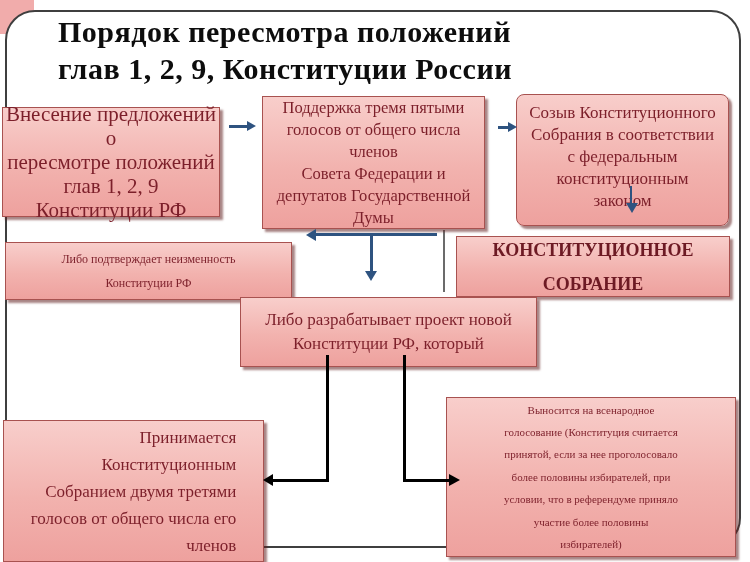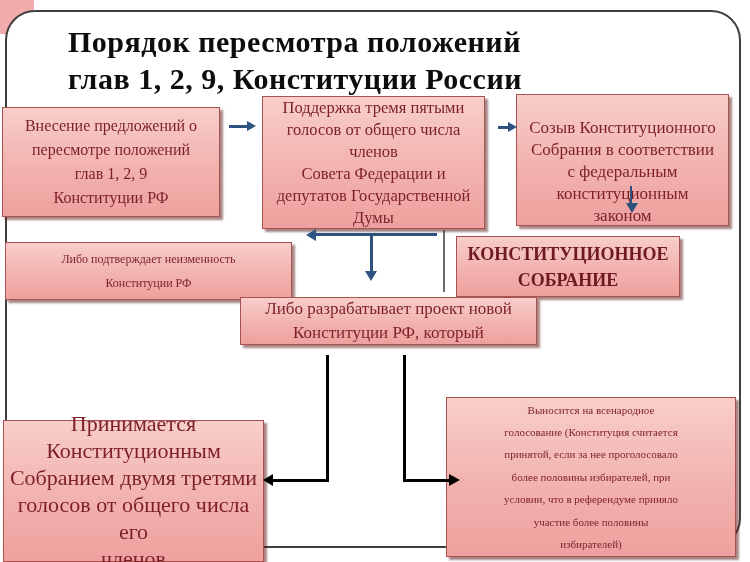--- a/index.html
+++ b/index.html
@@ -1,37 +1,37 @@
 <!DOCTYPE html>
 <html><head>
 <meta charset="utf-8">
 <style>
   html,body{margin:0;padding:0;background:#fff;}
   .slide{position:relative;width:750px;height:562px;background:#fff;overflow:hidden;
          font-family:"Liberation Serif","DejaVu Serif",serif;}
   .corner-pink{position:absolute;left:0;top:0;width:34px;height:34px;background:#f1acab;z-index:0;}
   .frame{position:absolute;left:5px;top:10px;width:736px;height:538px;background:#fff;
          border:2px solid #3f3f3f;border-radius:30px;z-index:1;box-sizing:border-box;}
-  .title{position:absolute;left:58px;top:14px;width:640px;margin:10px;z-index:3;
+  .title{position:absolute;left:58px;top:14px;width:640px;margin:0;z-index:3;
          font-size:30px;font-weight:bold;color:#0d0d0d;line-height:1.23;
          white-space:pre-line;letter-spacing:0.5px;}
   .box{position:absolute;z-index:3;box-sizing:border-box;
        background:linear-gradient(180deg,#f8cecb 0%,#f2b2ae 55%,#eea19e 100%);
        border:1px solid #a85250;
        box-shadow:3px 3px 2px rgba(96,32,32,0.55);
        color:#7c1f2a;text-align:center;white-space:pre-line;
        display:flex;align-items:center;justify-content:center;}
-  .b-propose{left:2px;top:107px;width:218px;height:110px;font-size:16px;line-height:24px;}
+  .b-propose{left:2px;top:107px;width:218px;height:110px;font-size:21px;line-height:24px;}
   .b-support{left:262px;top:96px;width:223px;height:133px;font-size:16.5px;line-height:22px;}
   .b-convene{left:516px;top:94px;width:213px;height:132px;font-size:17px;line-height:22px;
-             align-items:flex-start;padding-top:22px;}
+             align-items:flex-start;padding-top:7px;border-radius:8px;}
   .b-confirm{left:5px;top:242px;width:287px;height:58px;font-size:12px;line-height:24px;}
-  .b-assembly{left:456px;top:236px;width:224px;height:61px;font-size:18px;line-height:26px;font-weight:bold;color:#6d1a24;}
-  .b-draft{left:240px;top:297px;width:297px;height:48px;font-size:17px;line-height:24px;}
-  .b-adopt{left:3px;top:420px;width:261px;height:142px;font-size:22px;line-height:27px;}
+  .b-assembly{left:456px;top:236px;width:274px;height:61px;font-size:18px;line-height:34px;font-weight:bold;color:#6d1a24;}
+  .b-draft{left:240px;top:297px;width:297px;height:70px;font-size:17px;line-height:24px;}
+  .b-adopt{left:3px;top:420px;width:261px;height:142px;font-size:17px;line-height:27px;text-align:right;}
   .b-referendum{left:446px;top:397px;width:290px;height:160px;font-size:11px;line-height:22.4px;}
   .line{position:absolute;z-index:4;}
   .blue{background:#2e5380;}
   .blk{background:#000;}
   .divider{position:absolute;left:443px;top:230px;width:2px;height:62px;background:#6b6b6b;z-index:2;}
   .tri{position:absolute;z-index:4;width:0;height:0;}
   .tri-r-blue{border-top:5px solid transparent;border-bottom:5px solid transparent;border-left:9px solid #2e5380;}
   .tri-l-blue{border-top:6px solid transparent;border-bottom:6px solid transparent;border-right:10px solid #2e5380;}
   .tri-d-blue{border-left:6px solid transparent;border-right:6px solid transparent;border-top:10px solid #2e5380;}
   .tri-l-blk{border-top:6px solid transparent;border-bottom:6px solid transparent;border-right:10px solid #000;}

